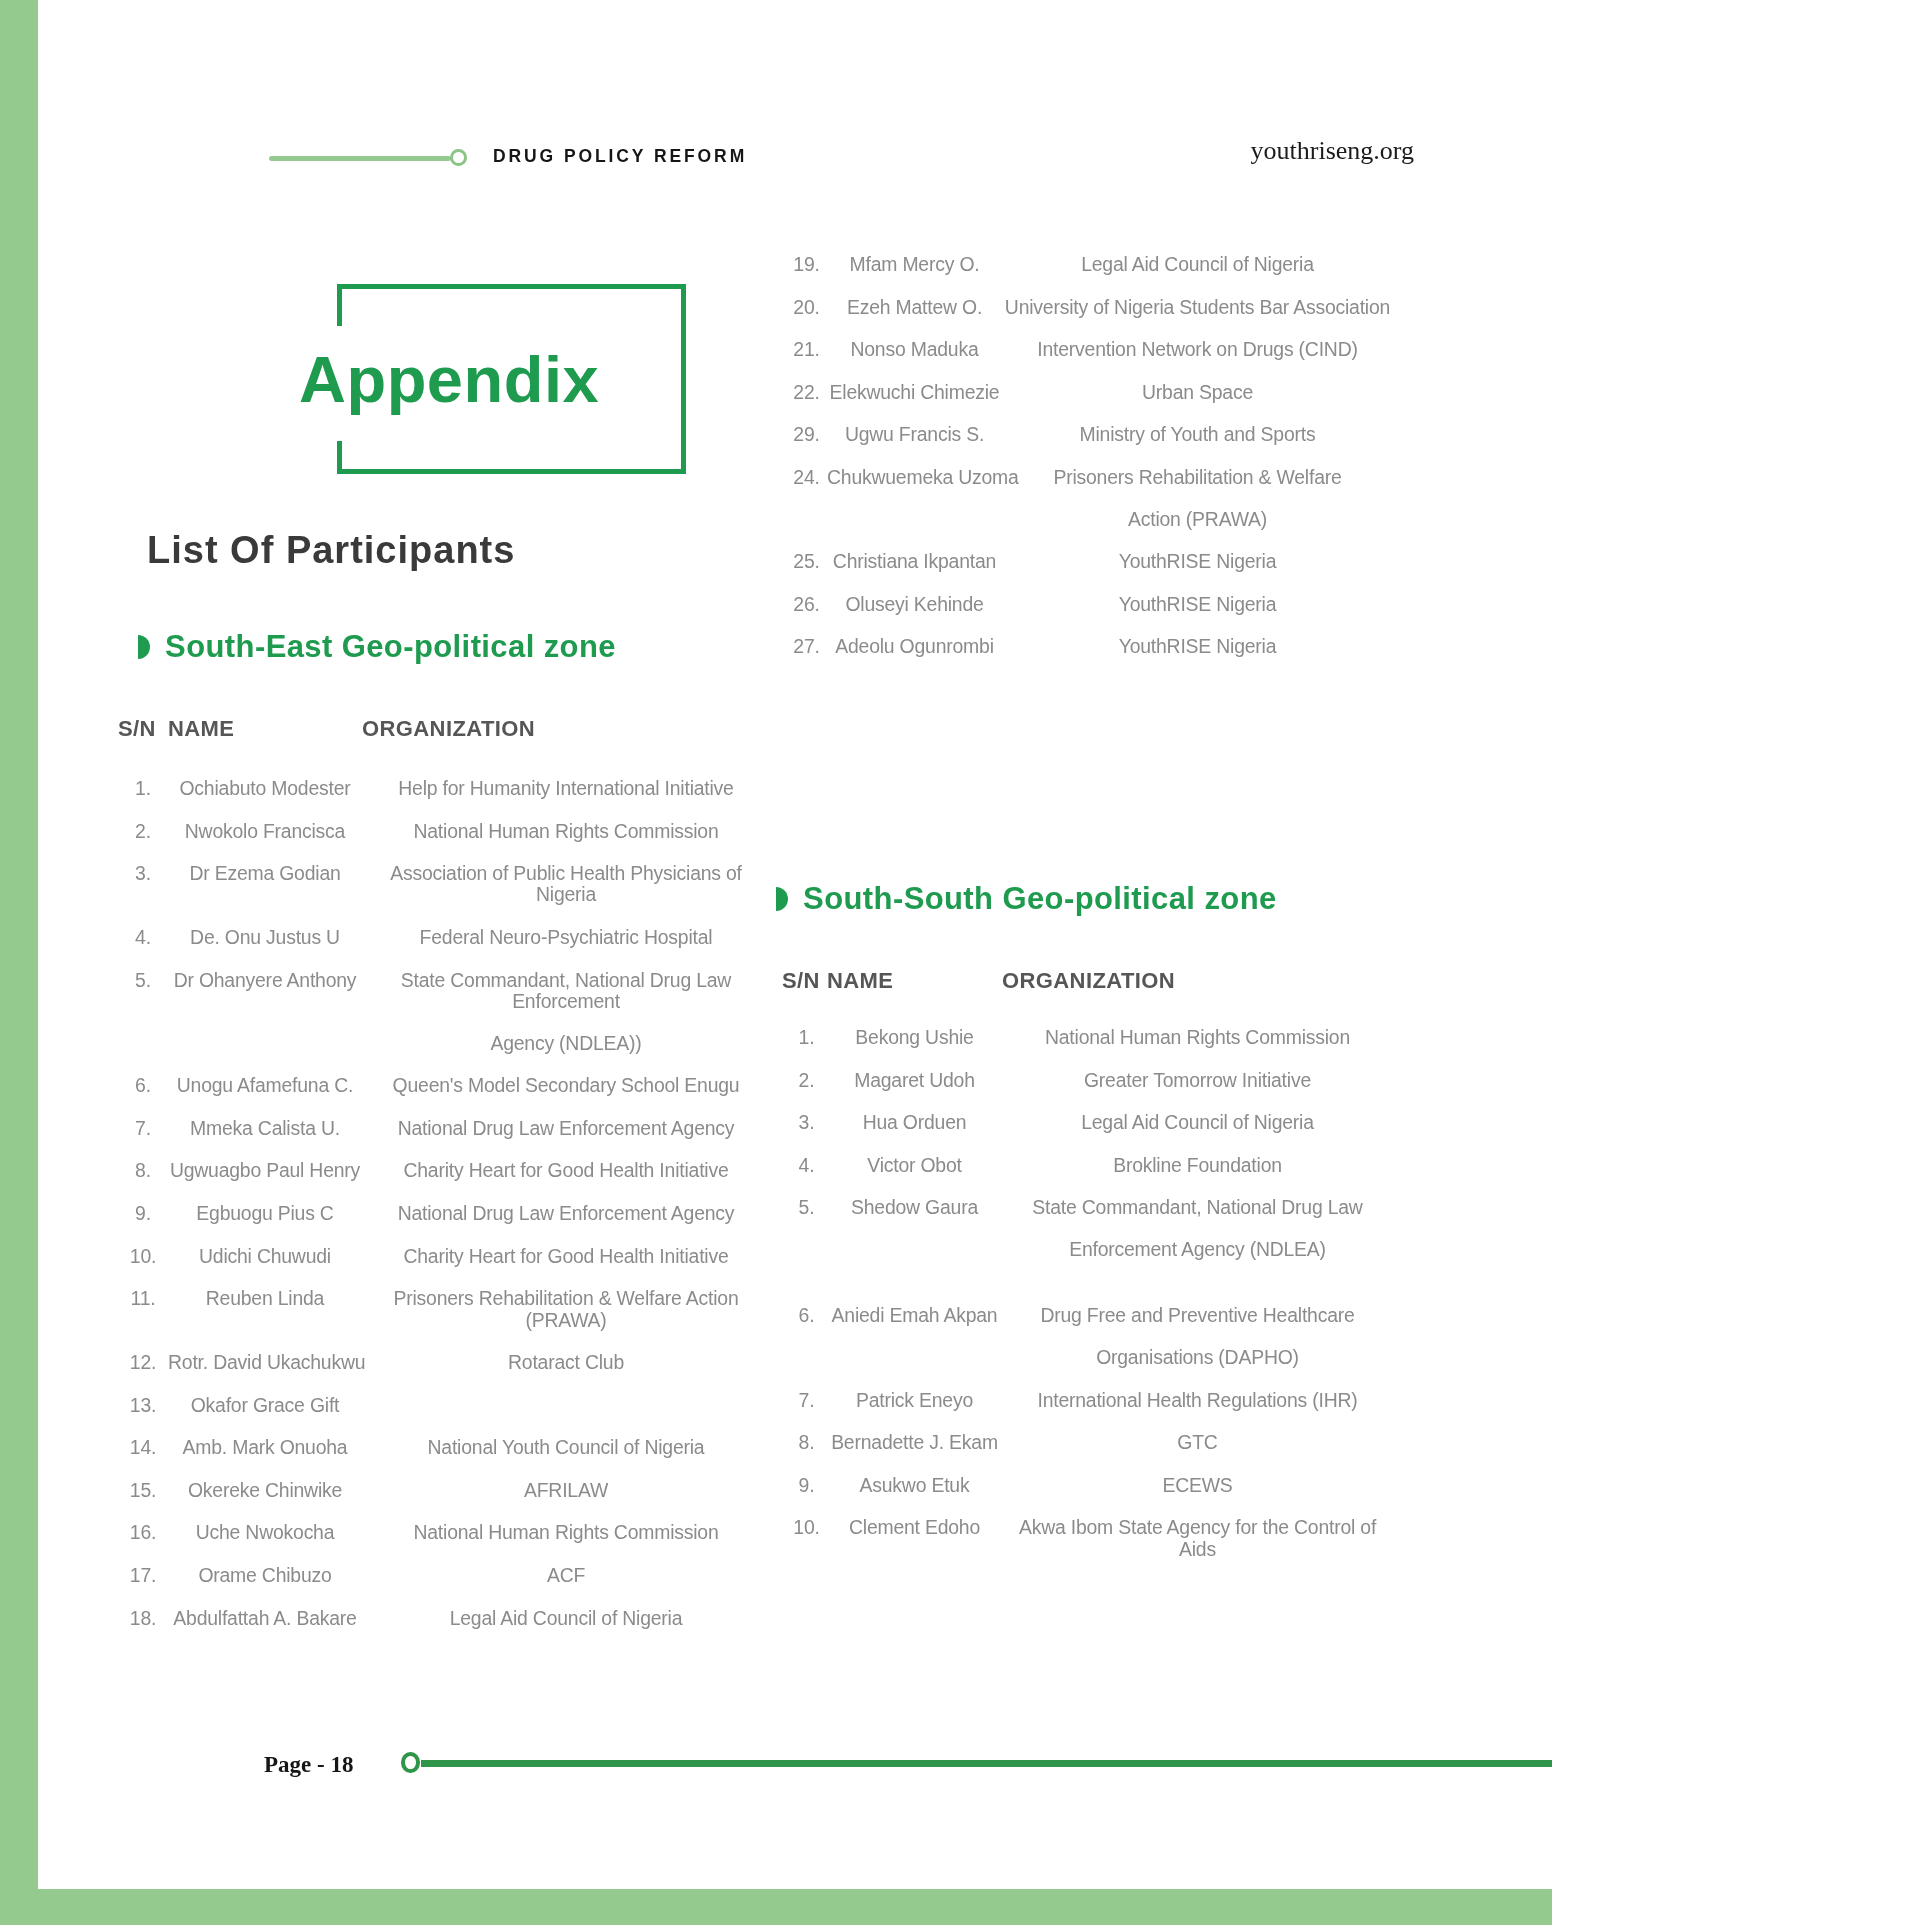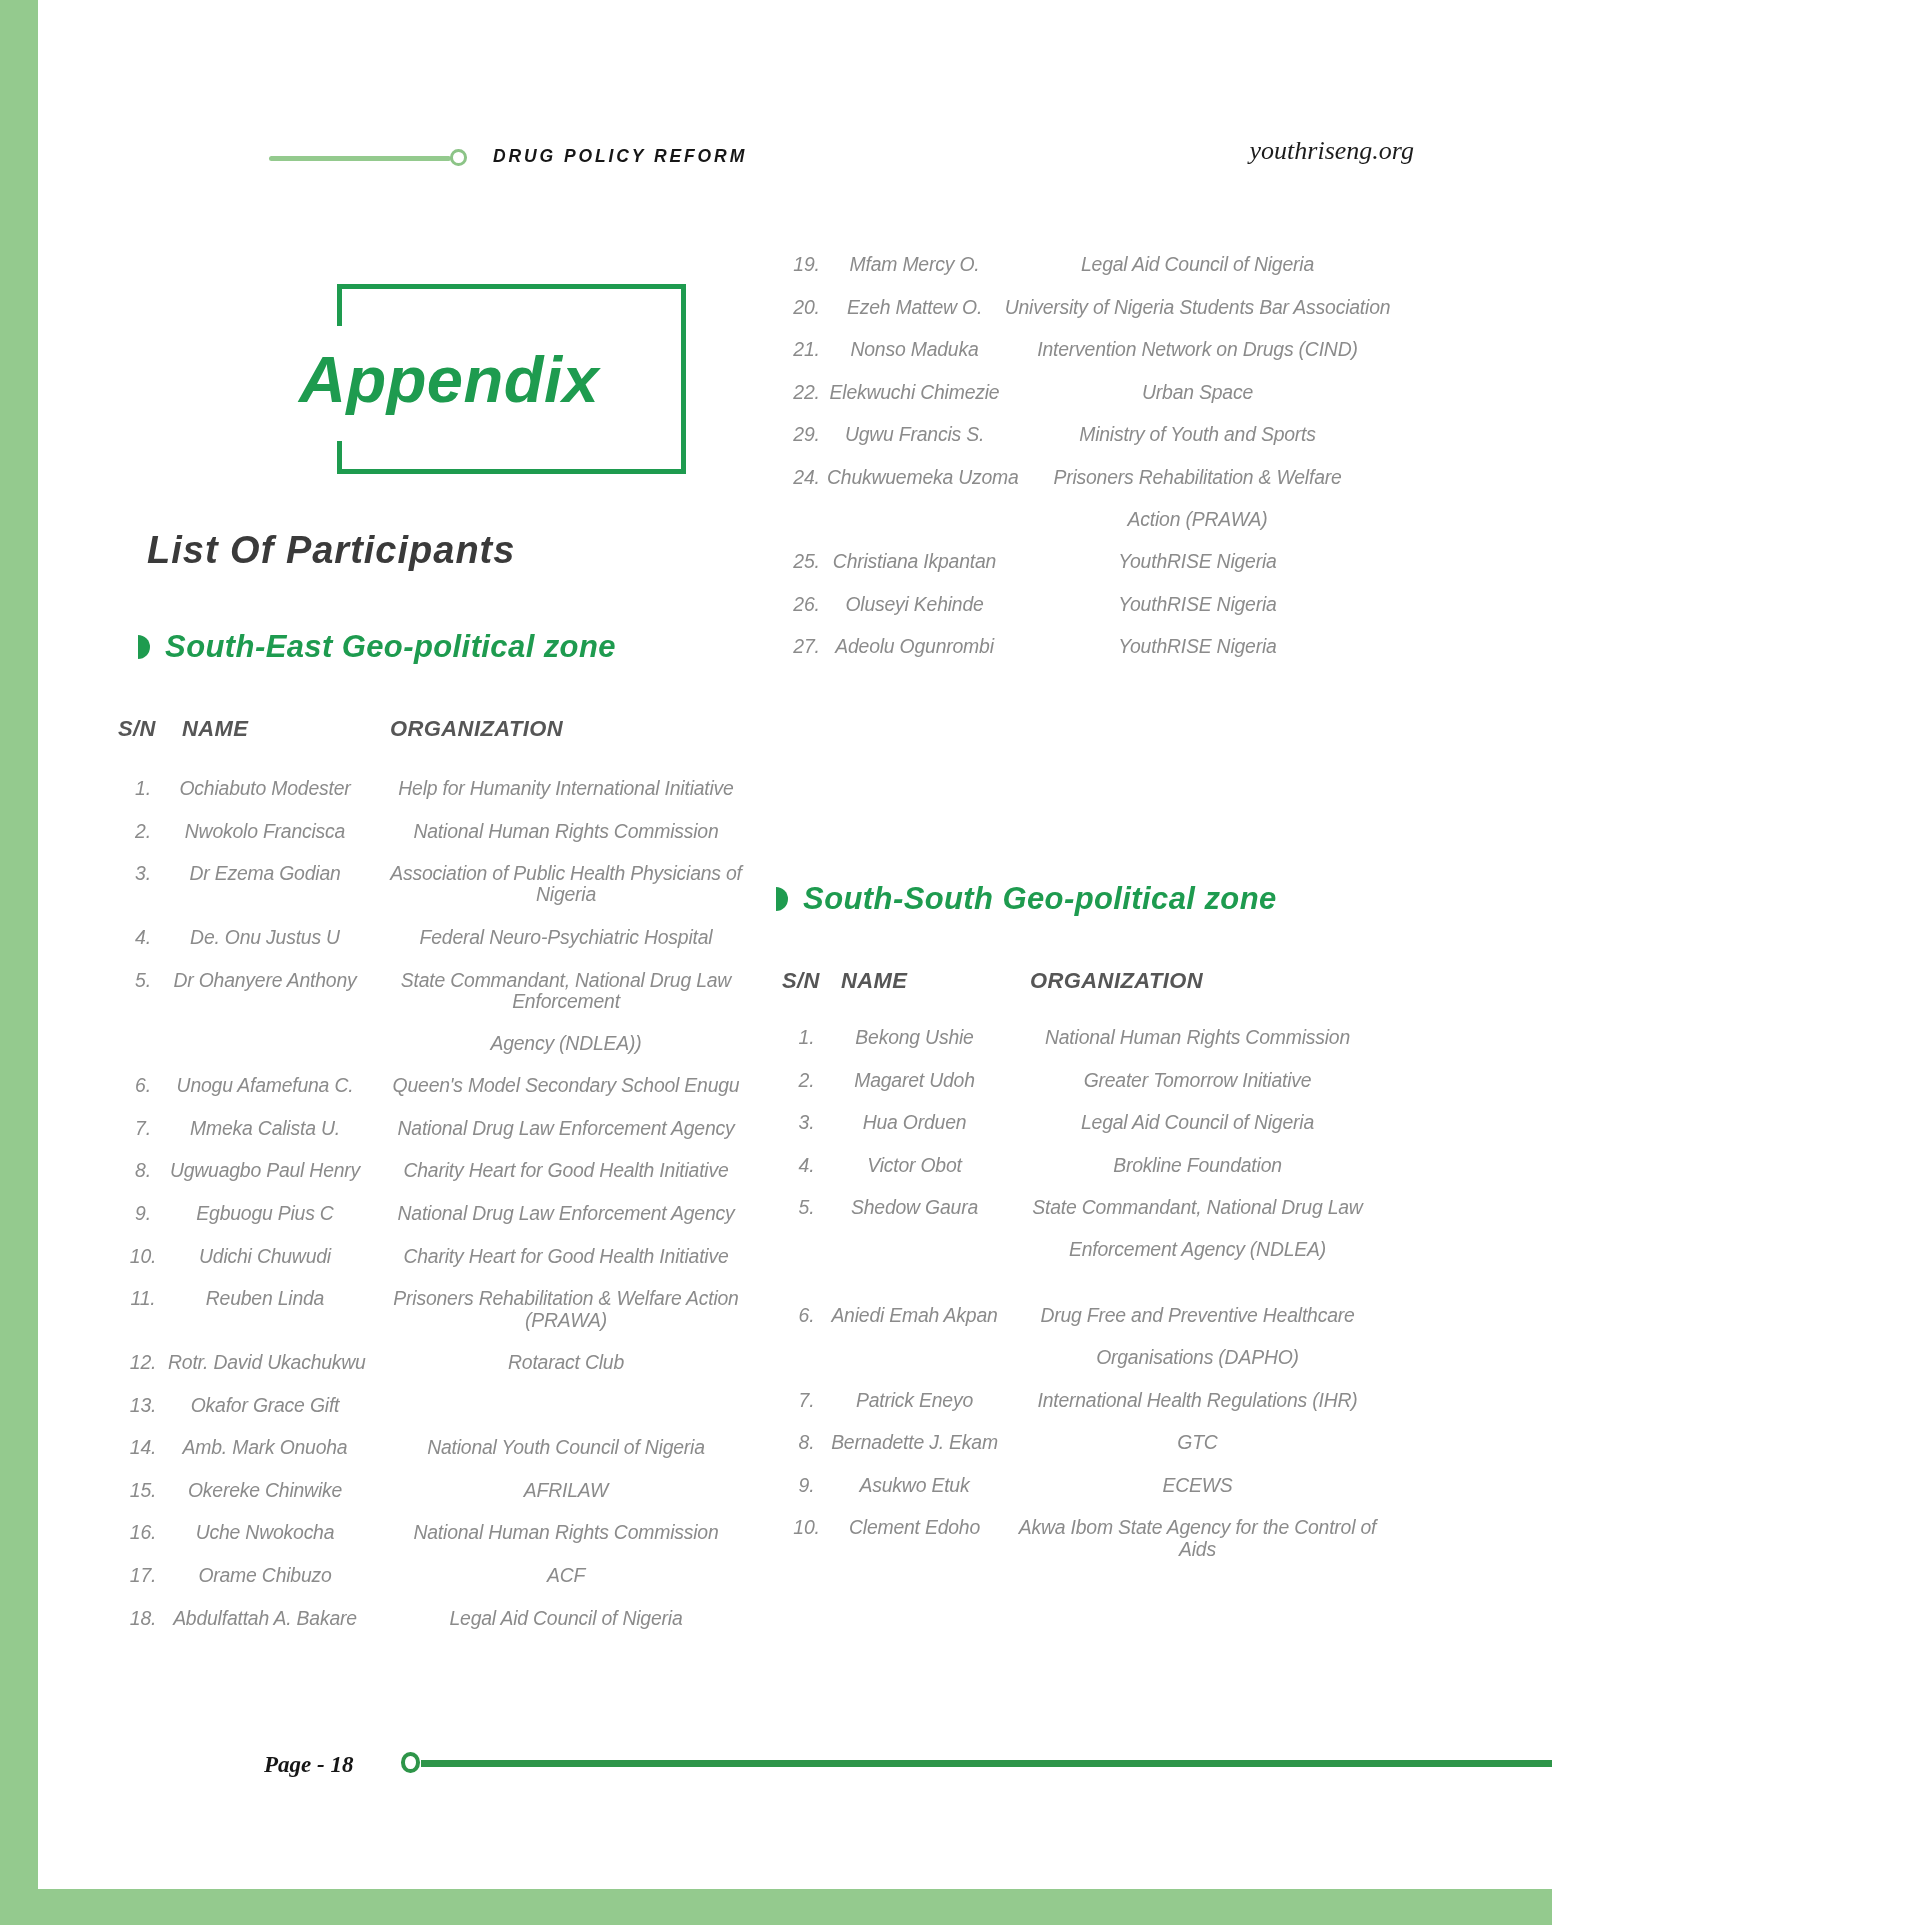--- a/index.html
+++ b/index.html
@@ -3,21 +3,20 @@
 <meta charset="utf-8">
 <style>
   html, body { margin: 0; padding: 0; background: #ffffff; }
   .page {
     position: relative;
     width: 1552px;
     height: 1925px;
     background: #ffffff;
     overflow: hidden;
     font-family: "Liberation Sans", "DejaVu Sans", sans-serif;
-    font-style: italic;
   }
 
   
   .left-bar {
     position: absolute; left: 0; top: 0; width: 38px; height: 1925px;
     background: #94ca8e;
   }
   .bottom-bar {
     position: absolute; left: 0; bottom: 0; width: 1925px; height: 36px;
     background: #94ca8e;
@@ -70,21 +69,21 @@
     width: 11.6px; height: 24px; background: #1e9b4f;
     border-radius: 0 12.6px 12.6px 0; margin-right: 15.5px; flex: 0 0 auto;
   }
   .zone-se { left: 138px; top: 629px; }
   .zone-ss { left: 776px; top: 881px; }
 
   
   .thead, .prow { display: grid; }
   .thead {
     position: absolute;
-    font-size: 22px; font-weight: 700; color: #565656; letter-spacing: 0.4px; gap: 14px;
+    font-size: 22px; font-weight: 700; color: #565656; letter-spacing: 0.4px;
   }
   .thead-se { left: 118px; top: 716px; width: 648px; grid-template-columns: 50px 194px 1fr; }
   .thead-ss { left: 782px; top: 968px; width: 602px; grid-template-columns: 45px 175px 1fr; }
 
   .rows { position: absolute; text-align: center; }
   .rows-se-left  { left: 118px; top: 778px; width: 652px; }
   .rows-se-right { left: 786px; top: 254px; width: 607px; }
   .rows-ss       { left: 786px; top: 1027px; width: 607px; }
 
   .rows-se-left  .prow { grid-template-columns: 50px 194px 1fr; }

